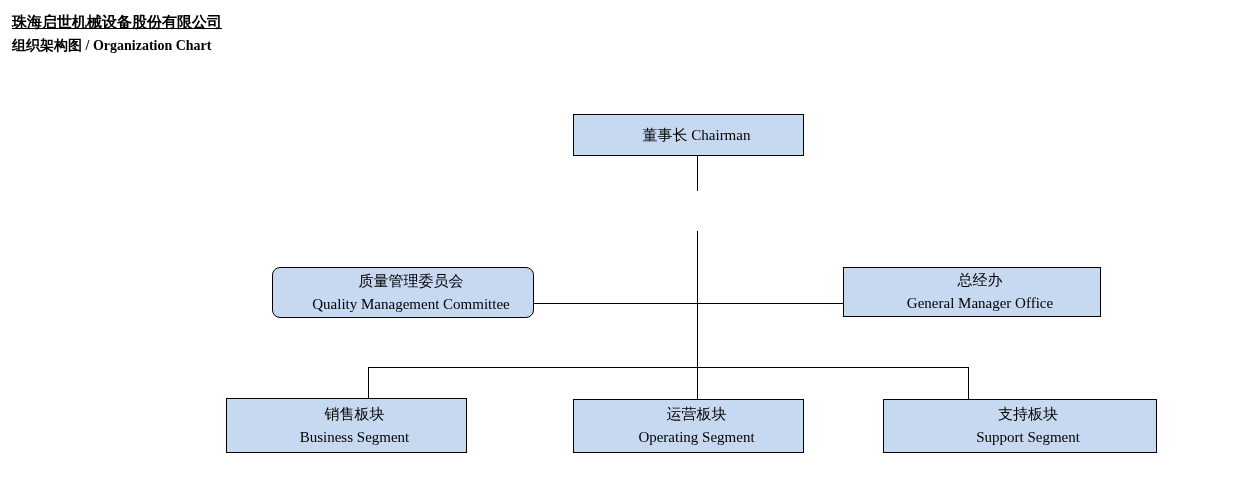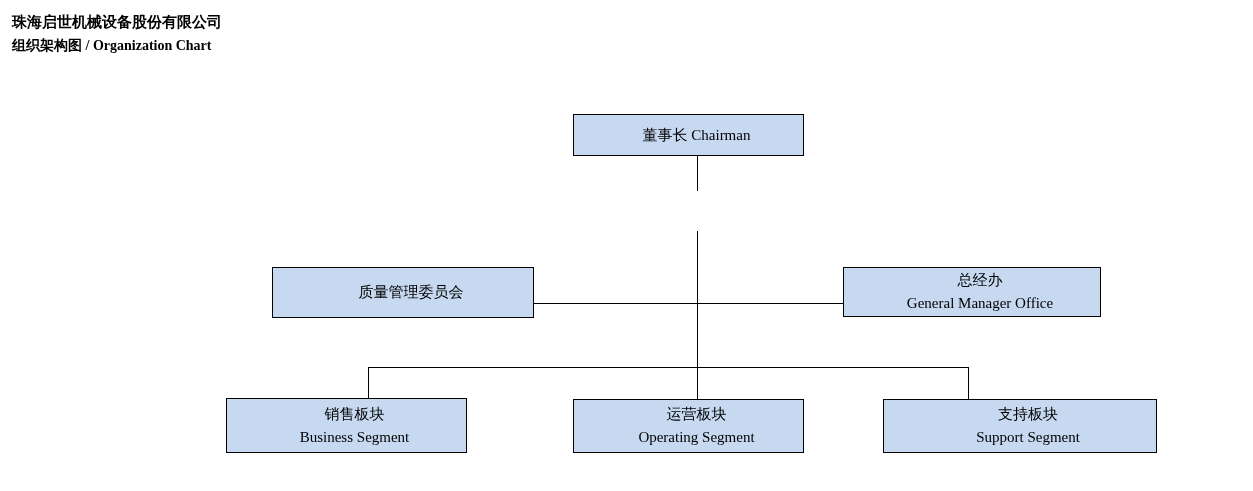--- a/index.html
+++ b/index.html
@@ -36,20 +36,21 @@
     position: relative;
     top: 1px;
   }
   .company {
     margin-top: 9px;
     font-family: "Liberation Sans", "DejaVu Sans", sans-serif;
     font-weight: bold;
     font-size: 15px;
     line-height: 18px;
     white-space: nowrap;
+    text-decoration: underline;
   }
   .subtitle {
     margin-top: 6px;
     font-weight: bold;
     font-size: 14px;
     line-height: 17px;
     white-space: nowrap;
   }
 
   
@@ -74,21 +75,21 @@
     align-items: center;
     justify-content: center;
     text-align: center;
     font-size: 15px;
     line-height: 23px;
     white-space: nowrap;
     padding-left: 16px;
   }
   .node-chairman  { left: 573px; top: 114px; width: 231px; height: 42px; }
   .node-gm        { left: 573px; top: 191px; width: 231px; height: 40px; }
-  .node-qmc       { left: 272px; top: 267px; width: 262px; height: 51px; }
+  .node-qmc       { left: 272px; top: 267px; width: 262px; height: 51px; border-radius: 8px; }
   .node-gmo       { left: 843px; top: 267px; width: 258px; height: 50px; }
   .node-business  { left: 226px; top: 398px; width: 241px; height: 55px; }
   .node-operating { left: 573px; top: 399px; width: 231px; height: 54px; }
   .node-support   { left: 883px; top: 399px; width: 274px; height: 54px; }
 </style>
 </head>
 <body>
 
 <div class="canvas">
 
@@ -104,20 +105,21 @@
   <div class="line vline l-drop-left"></div>
   <div class="line vline l-drop-right"></div>
 
   <div class="node node-chairman">
     <span>董事长 Chairman</span>
   </div>
 
 
   <div class="node node-qmc">
     <span>质量管理委员会</span>
+    <span>Quality Management Committee</span>
   </div>
 
   <div class="node node-business">
     <span>销售板块</span>
     <span>Business Segment</span>
   </div>
 
   <div class="node node-gmo">
     <span>总经办</span>
     <span>General Manager Office</span>

